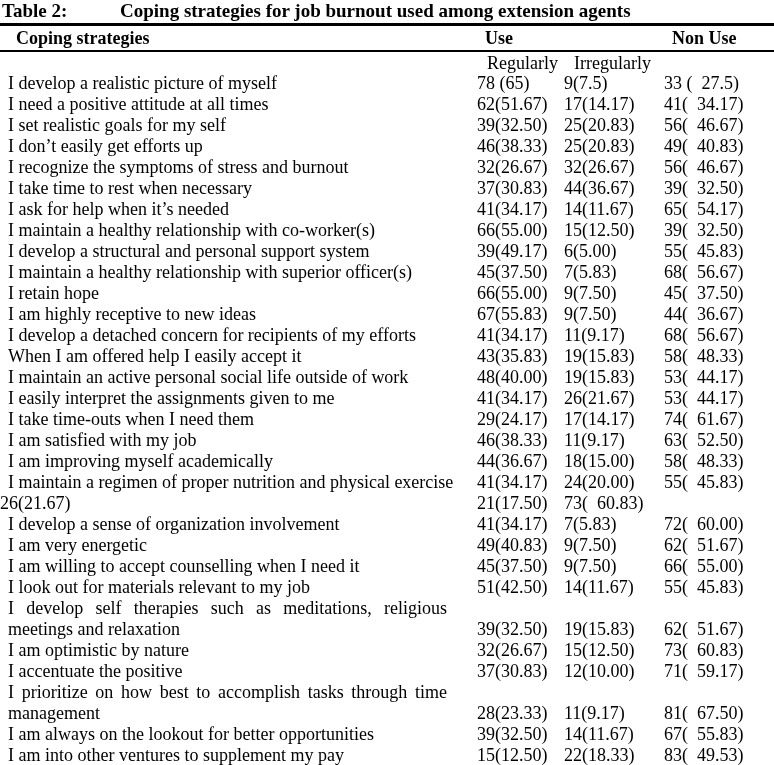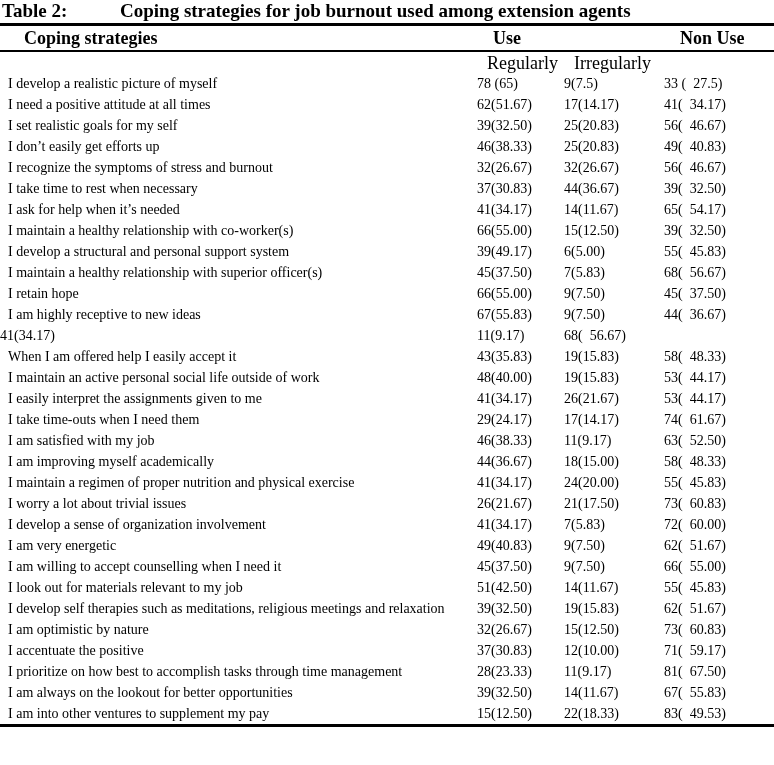--- a/index.html
+++ b/index.html
@@ -37,42 +37,42 @@
     width: 118px;
     flex: 0 0 118px;
   }
   
   .head-row {
     display: grid;
     grid-template-columns: 477px 187px 110px;
     font-weight: bold;
     font-size: 18px;
     line-height: 19px;
-    padding: 3px 16px 2px;
+    padding: 3px 8px 2px;
     border-bottom: 2px solid #000;
   }
   .head-row .h-strategies { padding-left: 8px; }
   .sub-head-row {
     display: grid;
     grid-template-columns: 477px 87px 100px 110px;
     font-size: 18px;
     line-height: 20px;
     padding-top: 1px;
     margin-left: 10px;
   }
   
   .rows {
     flex: 1 1 auto;
     border-bottom: 3px solid #000;
   }
   .row {
     display: grid;
     grid-template-columns: 477px 87px 100px 110px;
     align-items: end;
-    font-size: 14px;
+    font-size: 18px;
     line-height: 21px;
   }
   .cell { min-height: 21px; }
   .cell.strategy {
     padding-left: 8px;
     box-sizing: border-box;
   }
   .row.wrap .cell.strategy {
     text-align: justify;
     padding-right: 30px;
@@ -181,20 +181,21 @@
     </div>
 
     <div class="row">
       <div class="cell strategy">I am highly receptive to new ideas</div>
       <div class="cell num regularly">67(55.83)</div>
       <div class="cell num irregularly">9(7.50)</div>
       <div class="cell num nonuse">44(  36.67)</div>
     </div>
 
     <div class="row">
+      <div class="cell strategy">I develop a detached concern for recipients of my efforts</div>
       <div class="cell num regularly">41(34.17)</div>
       <div class="cell num irregularly">11(9.17)</div>
       <div class="cell num nonuse">68(  56.67)</div>
     </div>
 
     <div class="row">
       <div class="cell strategy">When I am offered help I easily accept it</div>
       <div class="cell num regularly">43(35.83)</div>
       <div class="cell num irregularly">19(15.83)</div>
       <div class="cell num nonuse">58(  48.33)</div>
@@ -236,21 +237,20 @@
     </div>
 
     <div class="row">
       <div class="cell strategy">I maintain a regimen of proper nutrition and physical exercise</div>
       <div class="cell num regularly">41(34.17)</div>
       <div class="cell num irregularly">24(20.00)</div>
       <div class="cell num nonuse">55(  45.83)</div>
     </div>
 
     <div class="row">
-      <div class="cell strategy">I worry a lot about trivial issues</div>
       <div class="cell num regularly">26(21.67)</div>
       <div class="cell num irregularly">21(17.50)</div>
       <div class="cell num nonuse">73(  60.83)</div>
     </div>
 
     <div class="row">
       <div class="cell strategy">I develop a sense of organization involvement</div>
       <div class="cell num regularly">41(34.17)</div>
       <div class="cell num irregularly">7(5.83)</div>
       <div class="cell num nonuse">72(  60.00)</div>

